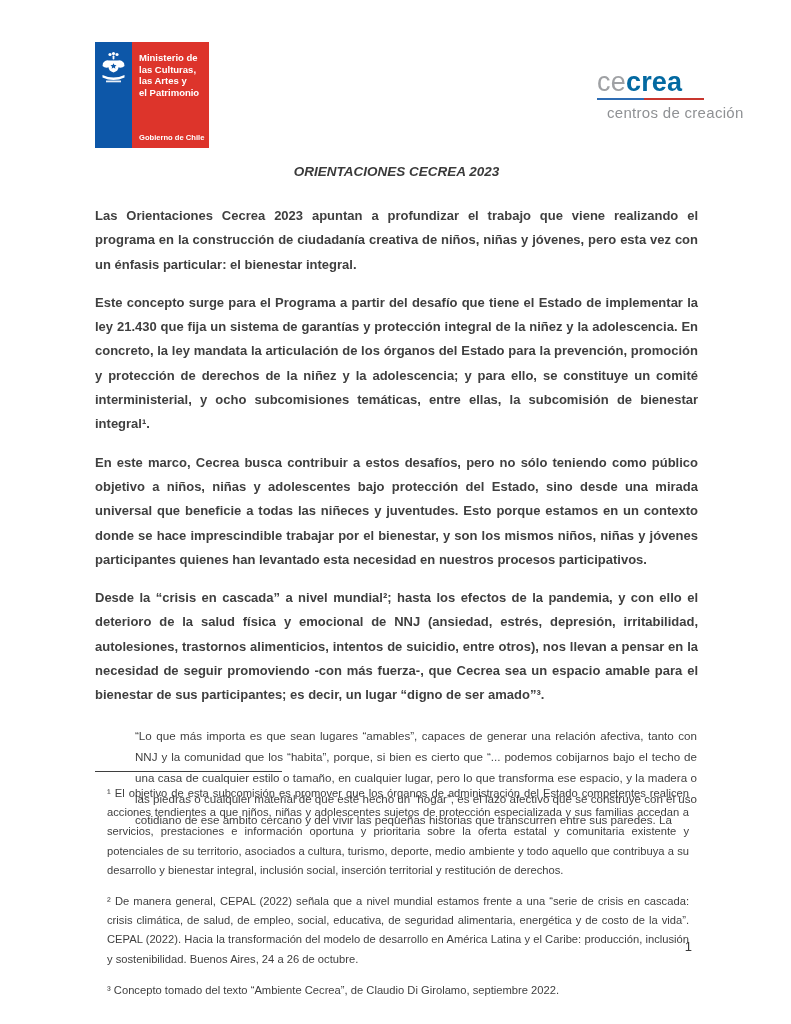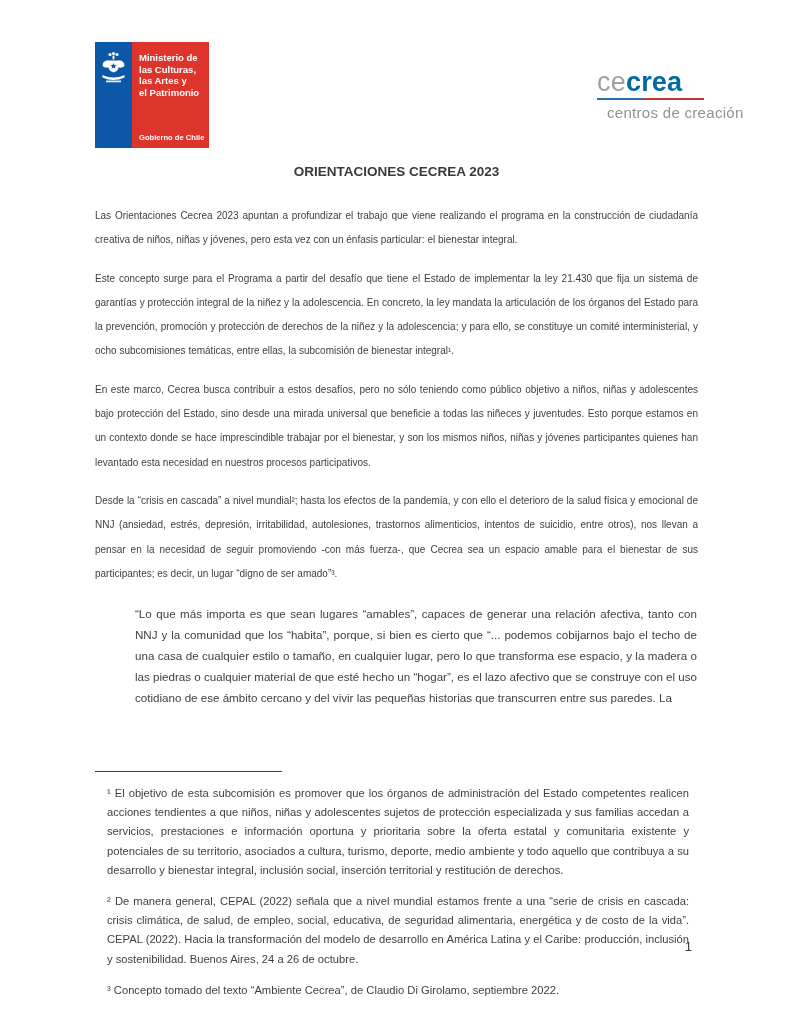--- a/index.html
+++ b/index.html
@@ -98,26 +98,28 @@
     left: 95px;
     top: 164px;
     width: 603px;
   }
   .doc-title {
     margin: 0 0 25px 0;
     text-align: center;
     font-size: 13.5px;
     font-weight: bold;
     color: #3a3a3a;
+    font-style: italic;
   }
   p.body {
     margin: 0 0 14px 0;
-    font-size: 10px;
+    font-size: 13px;
     line-height: 24.3px;
     text-align: justify;
+    font-weight: bold;
   }
   .quote {
     margin: 17px 16px 0 40px;
     width: 562px;
     font-size: 11.6px;
     line-height: 21px;
     text-align: justify;
     box-sizing: border-box;
   }
 

